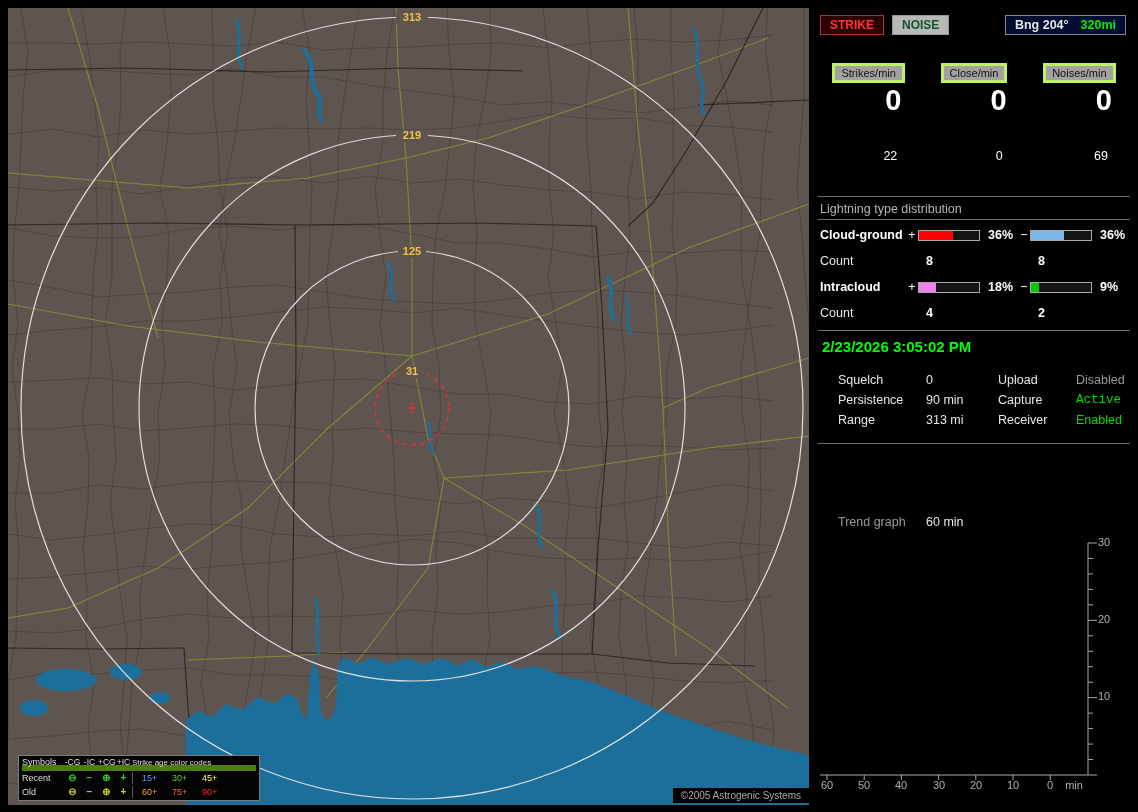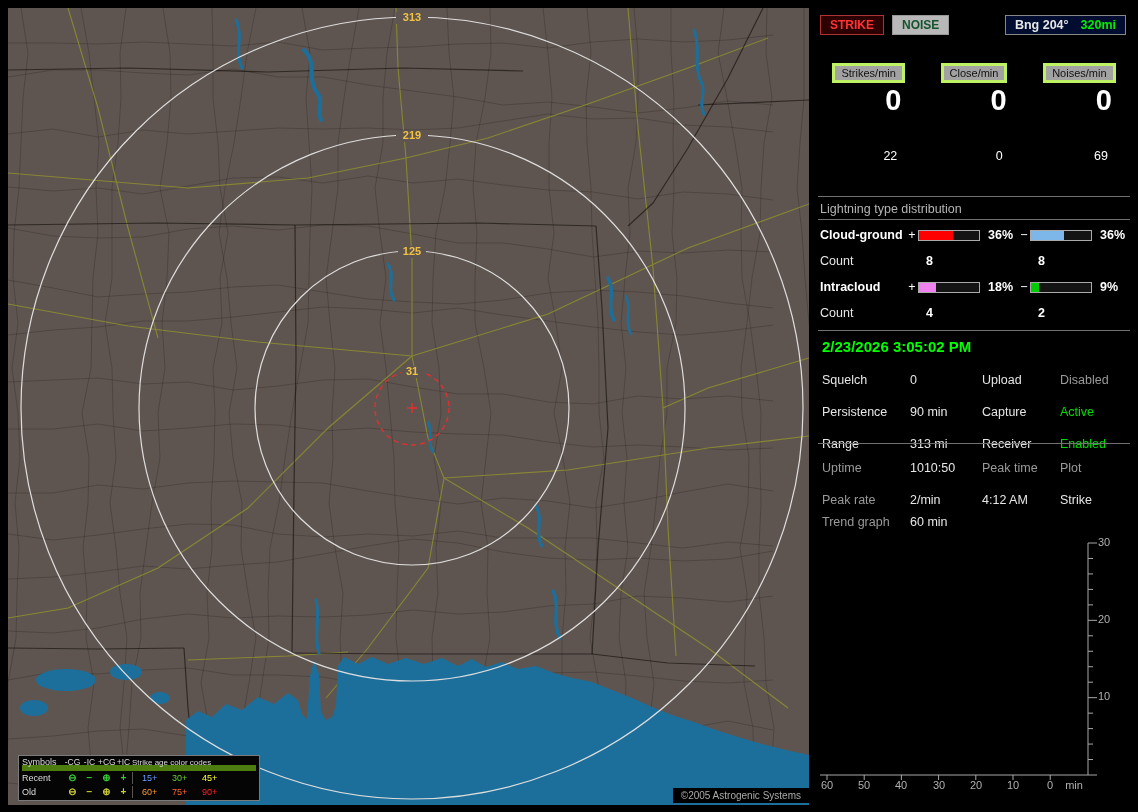--- a/index.html
+++ b/index.html
@@ -32,21 +32,21 @@
   .dim{color:#9a9a9a}
   .sec-title{color:#b5b5b5;left:4px}
   .distgrid{display:grid;grid-template-columns:86px 12px 64px 36px 12px 64px auto;align-items:center;grid-auto-rows:26px;left:4px;right:2px}
   .sign{text-align:center;color:#fff}
   .gauge{width:62px;height:11px;border:1px solid #aaa;background:#141414;display:inline-block;overflow:hidden}
   .gauge i{display:block;height:100%}
   .pct{font-weight:bold;color:#fff;padding-left:6px}
   .name{font-weight:bold;color:#fff}
   .cnt{font-weight:bold;color:#fff;padding-left:8px}
   .datetime{color:#00ff00;font-weight:bold;font-size:15px;left:6px}
-  .fourcol{display:grid;grid-template-columns:88px 72px 78px auto;row-gap:16px;line-height:16px;left:6px;right:2px}
+  .fourcol{display:grid;grid-template-columns:88px 72px 78px auto;row-gap:4px;line-height:16px;left:22px;right:2px}
   .chart{left:2px;width:312px;height:264px}
   .chart svg line{stroke:#a8a8a8;stroke-width:1}
   .ylab,.xlab{position:absolute;color:#b0b0b0;font-size:11px}
   .xlab{width:24px;text-align:center}
 </style>
 </head>
 <body>
 
 <div id="map">
   <svg viewBox="0 0 801 797" width="801" height="797">
@@ -236,41 +236,30 @@
 
   <div class="abs fourcol" style="top:364px">
     <span>Squelch</span>
     <span>0</span>
     <span>Upload</span>
     <span style="color: rgb(154, 154, 154);">Disabled</span>
 
     <span>Persistence</span>
     <span>90 min</span>
     <span>Capture</span>
-    <span style="color: rgb(0, 221, 0);">Active</span>
+    <span style="color: rgb(0, 221, 0); font-family: Liberation Mono, monospace;">Active</span>
 
     <span>Range</span>
     <span>313 mi</span>
     <span>Receiver</span>
     <span style="color: rgb(0, 221, 0);">Enabled</span>
   </div>
 
   <div class="abs divider" style="top:435px"></div>
 
-  <div class="abs fourcol" style="top:452px">
-    <span class="dim">Uptime</span>
-    <span>1010:50</span>
-    <span class="dim">Peak time</span>
-    <span class="dim">Plot</span>
-
-    <span class="dim">Peak rate</span>
-    <span>2/min</span>
-    <span>4:12 AM</span>
-    <span>Strike</span>
-  </div>
 
   <div class="abs fourcol" style="top:506px">
     <span class="dim">Trend graph</span>
     <span>60 min</span>
     <span></span>
     <span></span>
   </div>
 
   <div class="abs chart" style="top:530px">
     <svg width="312" height="264">

